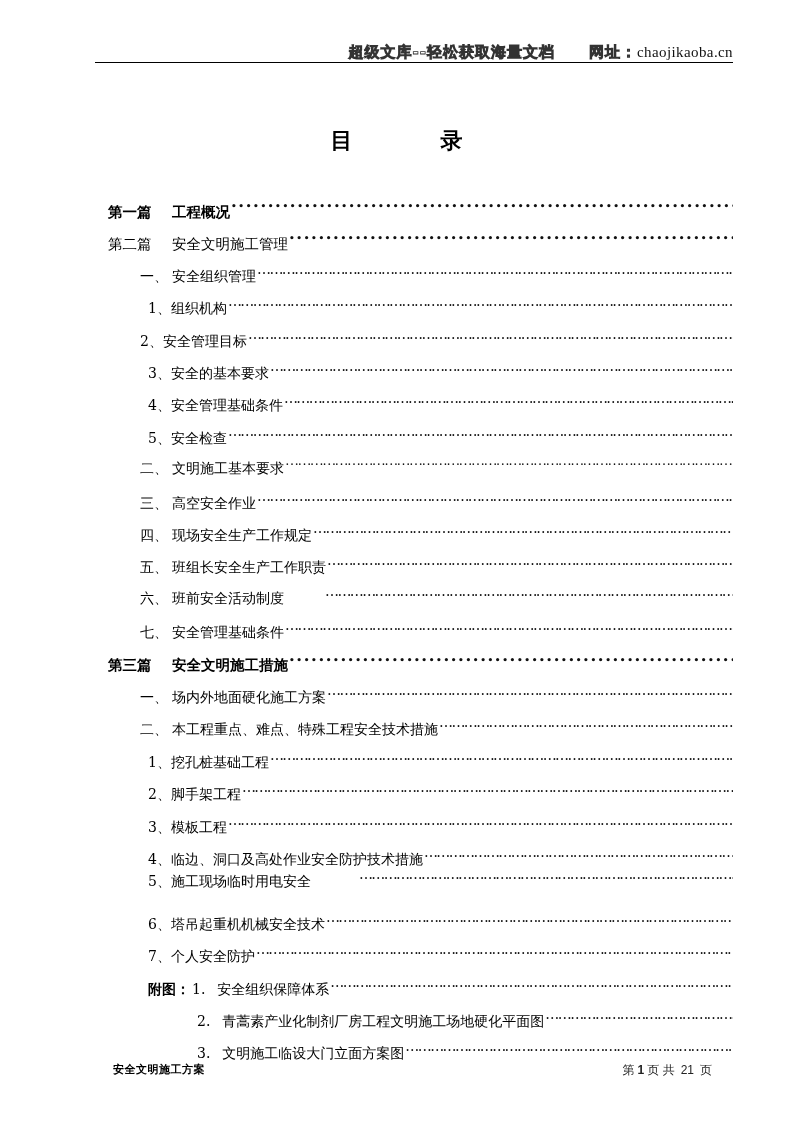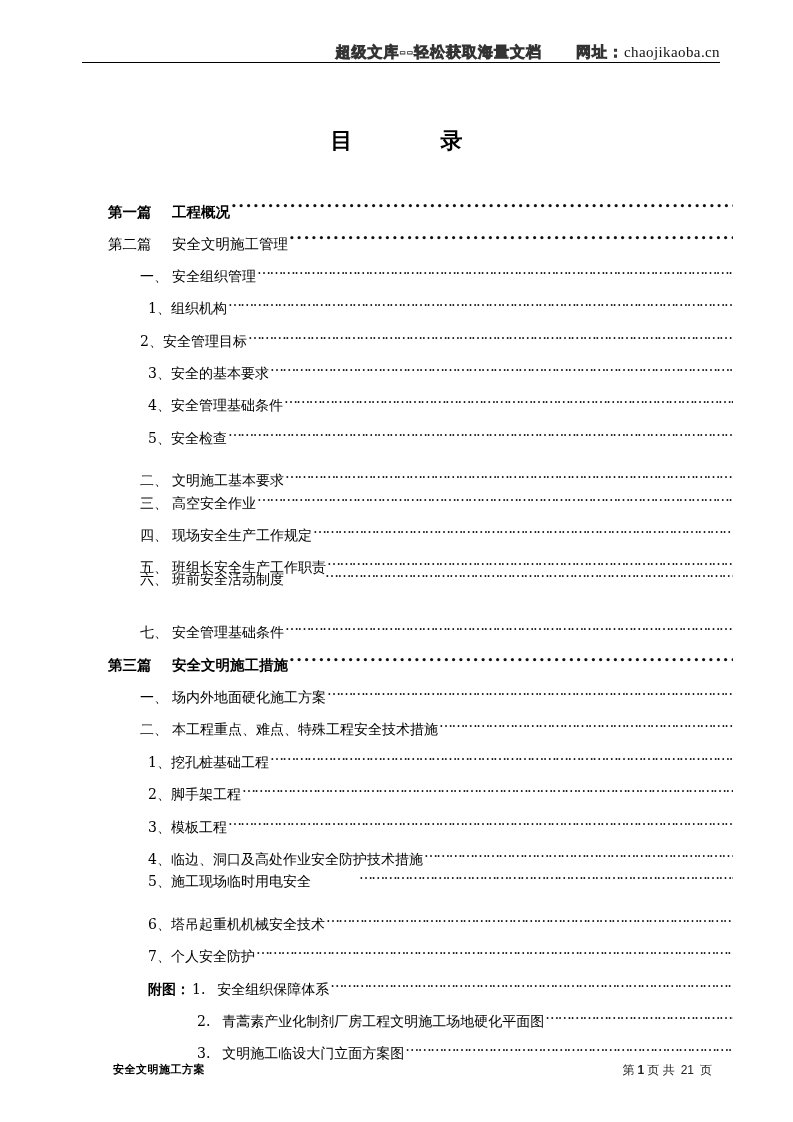--- a/index.html
+++ b/index.html
@@ -1,18 +1,18 @@
 <!DOCTYPE html>
 <html><head>
 <meta charset="utf-8">
 <style>
   html, body { margin: 0; padding: 0; background: #ffffff; }
   body { width: 793px; height: 1122px; position: relative; overflow: hidden;
          font-family: "DejaVu Serif", "Liberation Serif", serif; color: #000; }
-  .header { position: absolute; left: 82px; top: 44px; width: 638px; height: 18px;
+  .header { position: absolute; left: 95px; top: 44px; width: 638px; height: 18px;
             border-bottom: 1.3px solid #000; }
   .header-text { position: absolute; right: 0; top: 0; white-space: nowrap; font-size: 14px; line-height: 16px; }
   .header-outline { color: #fff; font-weight: bold; letter-spacing: 1px;
         -webkit-text-stroke: 0.8px #333; font-family: "DejaVu Sans", sans-serif; font-size: 15px; }
   .header-sep { display: inline-block; width: 34px; }
   .header-url { font-family: "Liberation Serif", serif; font-size: 15px; color: #111; letter-spacing: 0.4px; }
   .title { position: absolute; top: 126px; left: 0; width: 793px; text-align: center;
            font-family: "DejaVu Sans", sans-serif; font-weight: bold; font-size: 22px; }
   .title span { display: inline-block; }
   .title .gap { width: 88px; }
@@ -71,37 +71,37 @@
       <span class="leader"></span>
     </div>
     <div class="toc-row" style="top: 194.4px; left: 148px;">
       <span class="label"><span class="num">4、</span><span>安全管理基础条件</span></span>
       <span class="leader"></span>
     </div>
     <div class="toc-row" style="top: 226.8px; left: 148px;">
       <span class="label"><span class="num">5、</span><span>安全检查</span></span>
       <span class="leader"></span>
     </div>
-    <div class="toc-row" style="top: 269px; left: 140px;">
+    <div class="toc-row" style="top: 257px; left: 140px; font-family: Liberation Serif, serif;">
       <span class="label"><span class="num" style="margin-right: 4px;">二、</span><span>文明施工基本要求</span></span>
       <span class="leader"></span>
     </div>
     <div class="toc-row" style="top: 291.6px; left: 140px;">
       <span class="label"><span class="num" style="margin-right: 4px;">三、</span><span>高空安全作业</span></span>
       <span class="leader"></span>
     </div>
     <div class="toc-row" style="top: 324px; left: 140px; text-align: right;">
       <span class="label"><span class="num" style="margin-right: 4px;">四、</span><span>现场安全生产工作规定</span></span>
       <span class="leader"></span>
     </div>
     <div class="toc-row" style="top: 356.4px; left: 140px;">
       <span class="label"><span class="num" style="margin-right: 4px;">五、</span><span>班组长安全生产工作职责</span></span>
       <span class="leader"></span>
     </div>
-    <div class="toc-row" style="top: 368px; left: 140px; gap: 40px;">
+    <div class="toc-row" style="top: 387px; left: 140px; gap: 40px;">
       <span class="label"><span class="num" style="margin-right: 4px;">六、</span><span>班前安全活动制度</span></span>
       <span class="leader"></span>
     </div>
     <div class="toc-row" style="top: 421.2px; left: 140px;">
       <span class="label"><span class="num" style="margin-right: 4px;">七、</span><span>安全管理基础条件</span></span>
       <span class="leader"></span>
     </div>
     <div class="toc-row part bold" style="top: 453.6px; left: 108px;">
       <span class="label"><span class="part-num">第三篇</span><span>安全文明施工措施</span></span>
       <span class="leader"></span>

